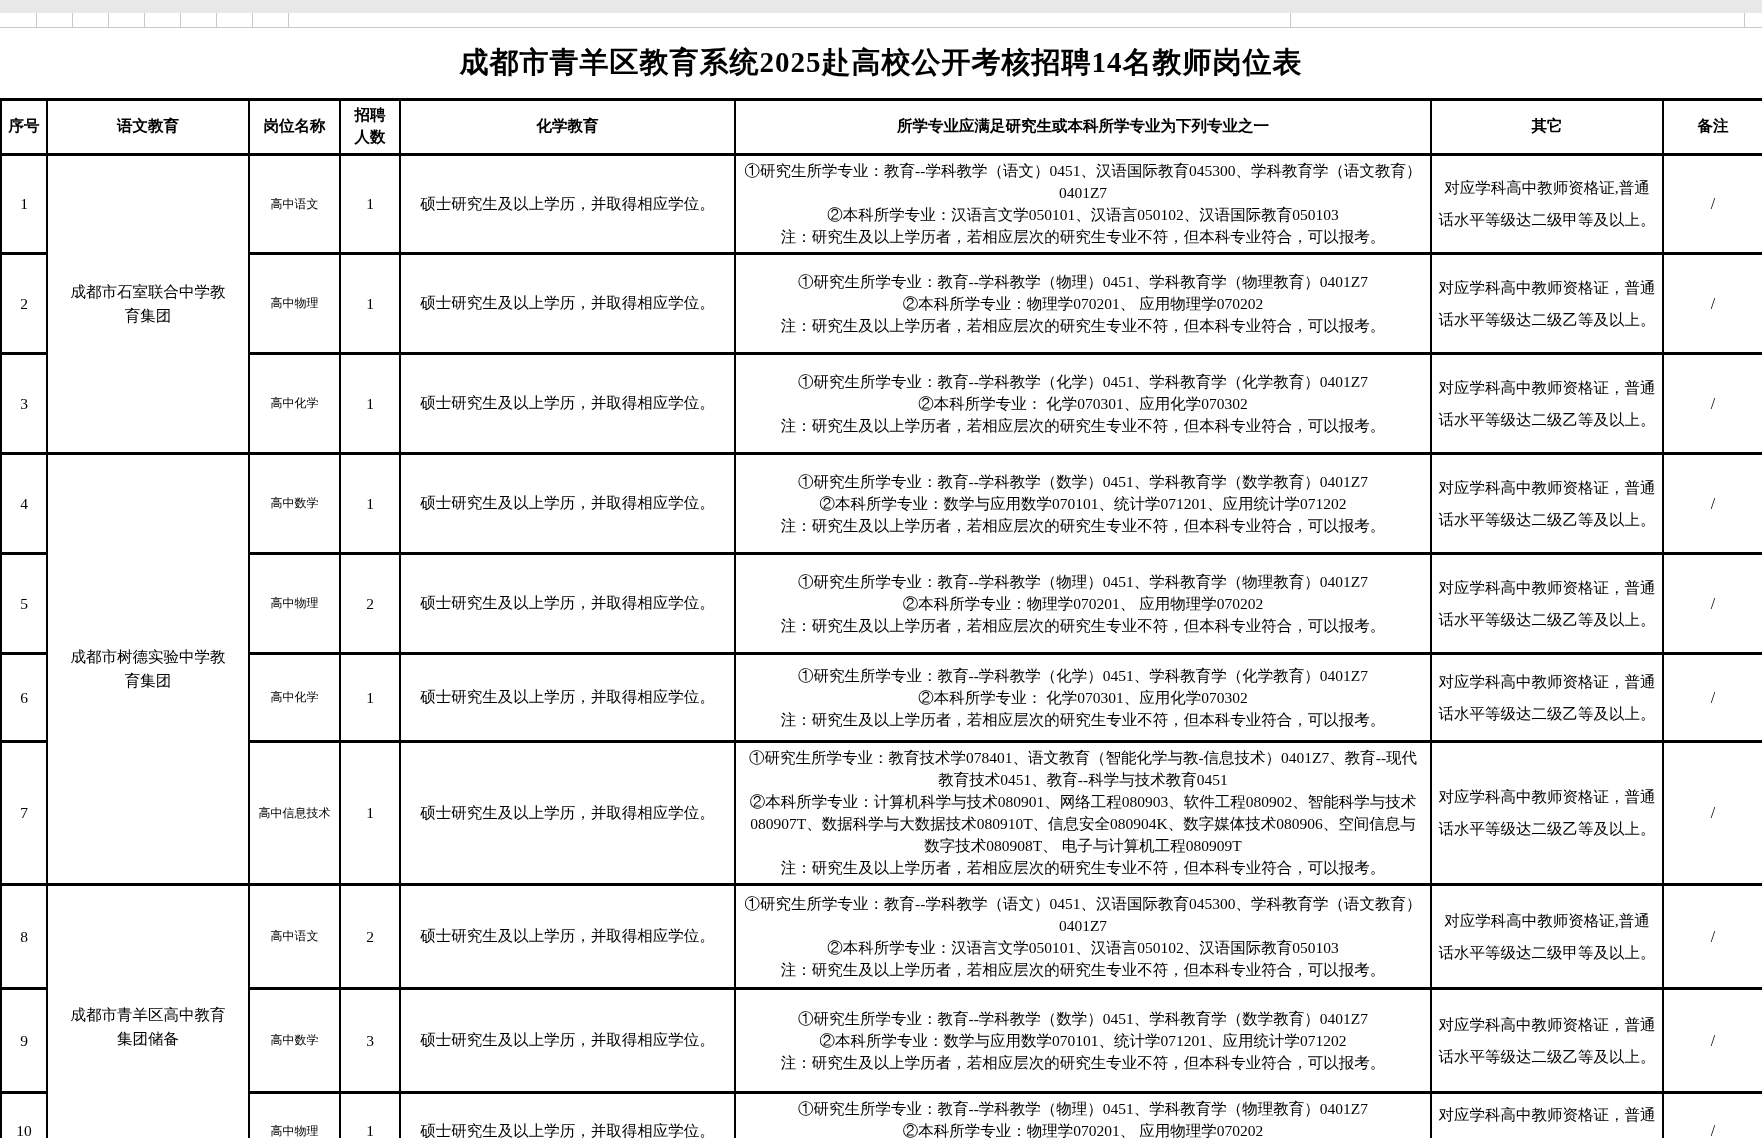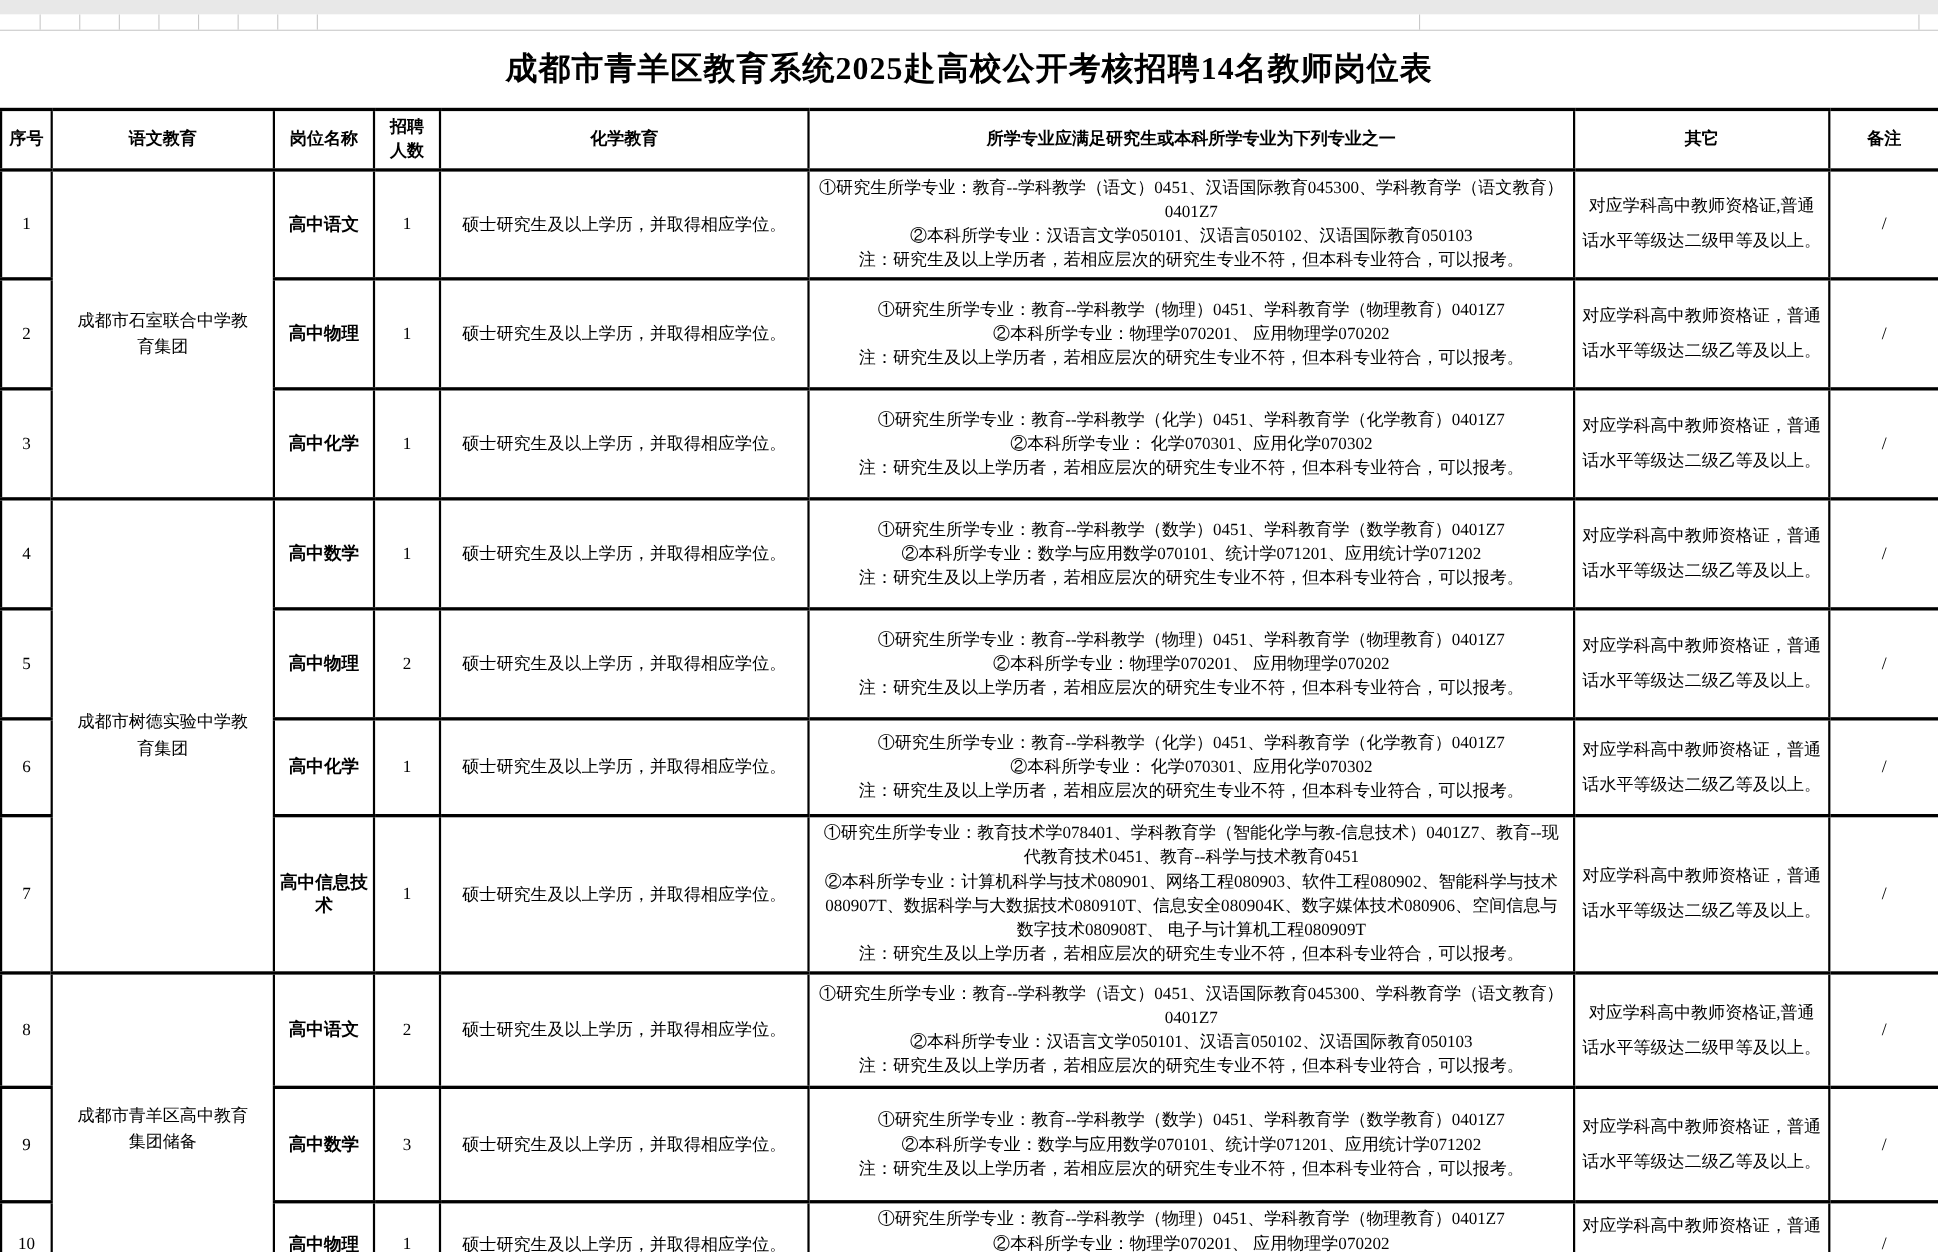--- a/index.html
+++ b/index.html
@@ -38,21 +38,21 @@
   .job-table th, .job-table td {
     border: 3px solid #000;
     border-left-width: 2px; border-right-width: 2px;
     vertical-align: middle;
     text-align: center;
     overflow: hidden;
   }
   .job-table thead tr { height: 55px; font-family: Liberation Mono, monospace; }
   .job-table th { font-weight: bold; padding: 0 6px; line-height: 22px; }
   .cell-unit { padding: 0 16px; line-height: 24px; }
-  .cell-position { padding: 0 1px; font-size: 16px; font-weight: bold; }
+  .cell-position { padding: 0 1px; font-size: 12px; }
   .cell-degree { padding: 0 8px; }
   .cell-majors {
     text-align: left; padding: 4px 8px; line-height: 22px;
   }
   .cell-other { padding: 0 6px; line-height: 32px; }
   .cell-remark { font-size: 16px; }
   tr.h85  { height: 85px; }
   tr.h100 { height: 100px; }
   tr.h88  { height: 88px; }
   tr.h142 { height: 142px; }
@@ -184,21 +184,21 @@
         </td>
         <td class="cell-other">对应学科高中教师资格证，普通话水平等级达二级乙等及以上。</td>
         <td class="cell-remark">/</td>
       </tr>
       <tr class="h142">
         <td class="cell-no">7</td>
         <td class="cell-position">高中信息技术</td>
         <td class="cell-count">1</td>
         <td class="cell-degree">硕士研究生及以上学历，并取得相应学位。</td>
         <td class="cell-majors">
-          <div>①研究生所学专业：教育技术学078401、学科教育学（智能化学与教-信息技术）0401Z7、教育--现代教育技术0451、教育--科学与技术教育0451</div>
+          <div>①研究生所学专业：教育技术学078401、语文教育（智能化学与教-信息技术）0401Z7、教育--现代教育技术0451、教育--科学与技术教育0451</div>
           <div>②本科所学专业：计算机科学与技术080901、网络工程080903、软件工程080902、智能科学与技术080907T、数据科学与大数据技术080910T、信息安全080904K、数字媒体技术080906、空间信息与数字技术080908T、 电子与计算机工程080909T</div>
           <div>注：研究生及以上学历者，若相应层次的研究生专业不符，但本科专业符合，可以报考。</div>
         </td>
         <td class="cell-other">对应学科高中教师资格证，普通话水平等级达二级乙等及以上。</td>
         <td class="cell-remark">/</td>
       </tr>
       <tr class="h104">
         <td class="cell-no">8</td>
         <td class="cell-unit" rowspan="3">成都市青羊区高中教育集团储备</td>
         <td class="cell-position">高中语文</td>

